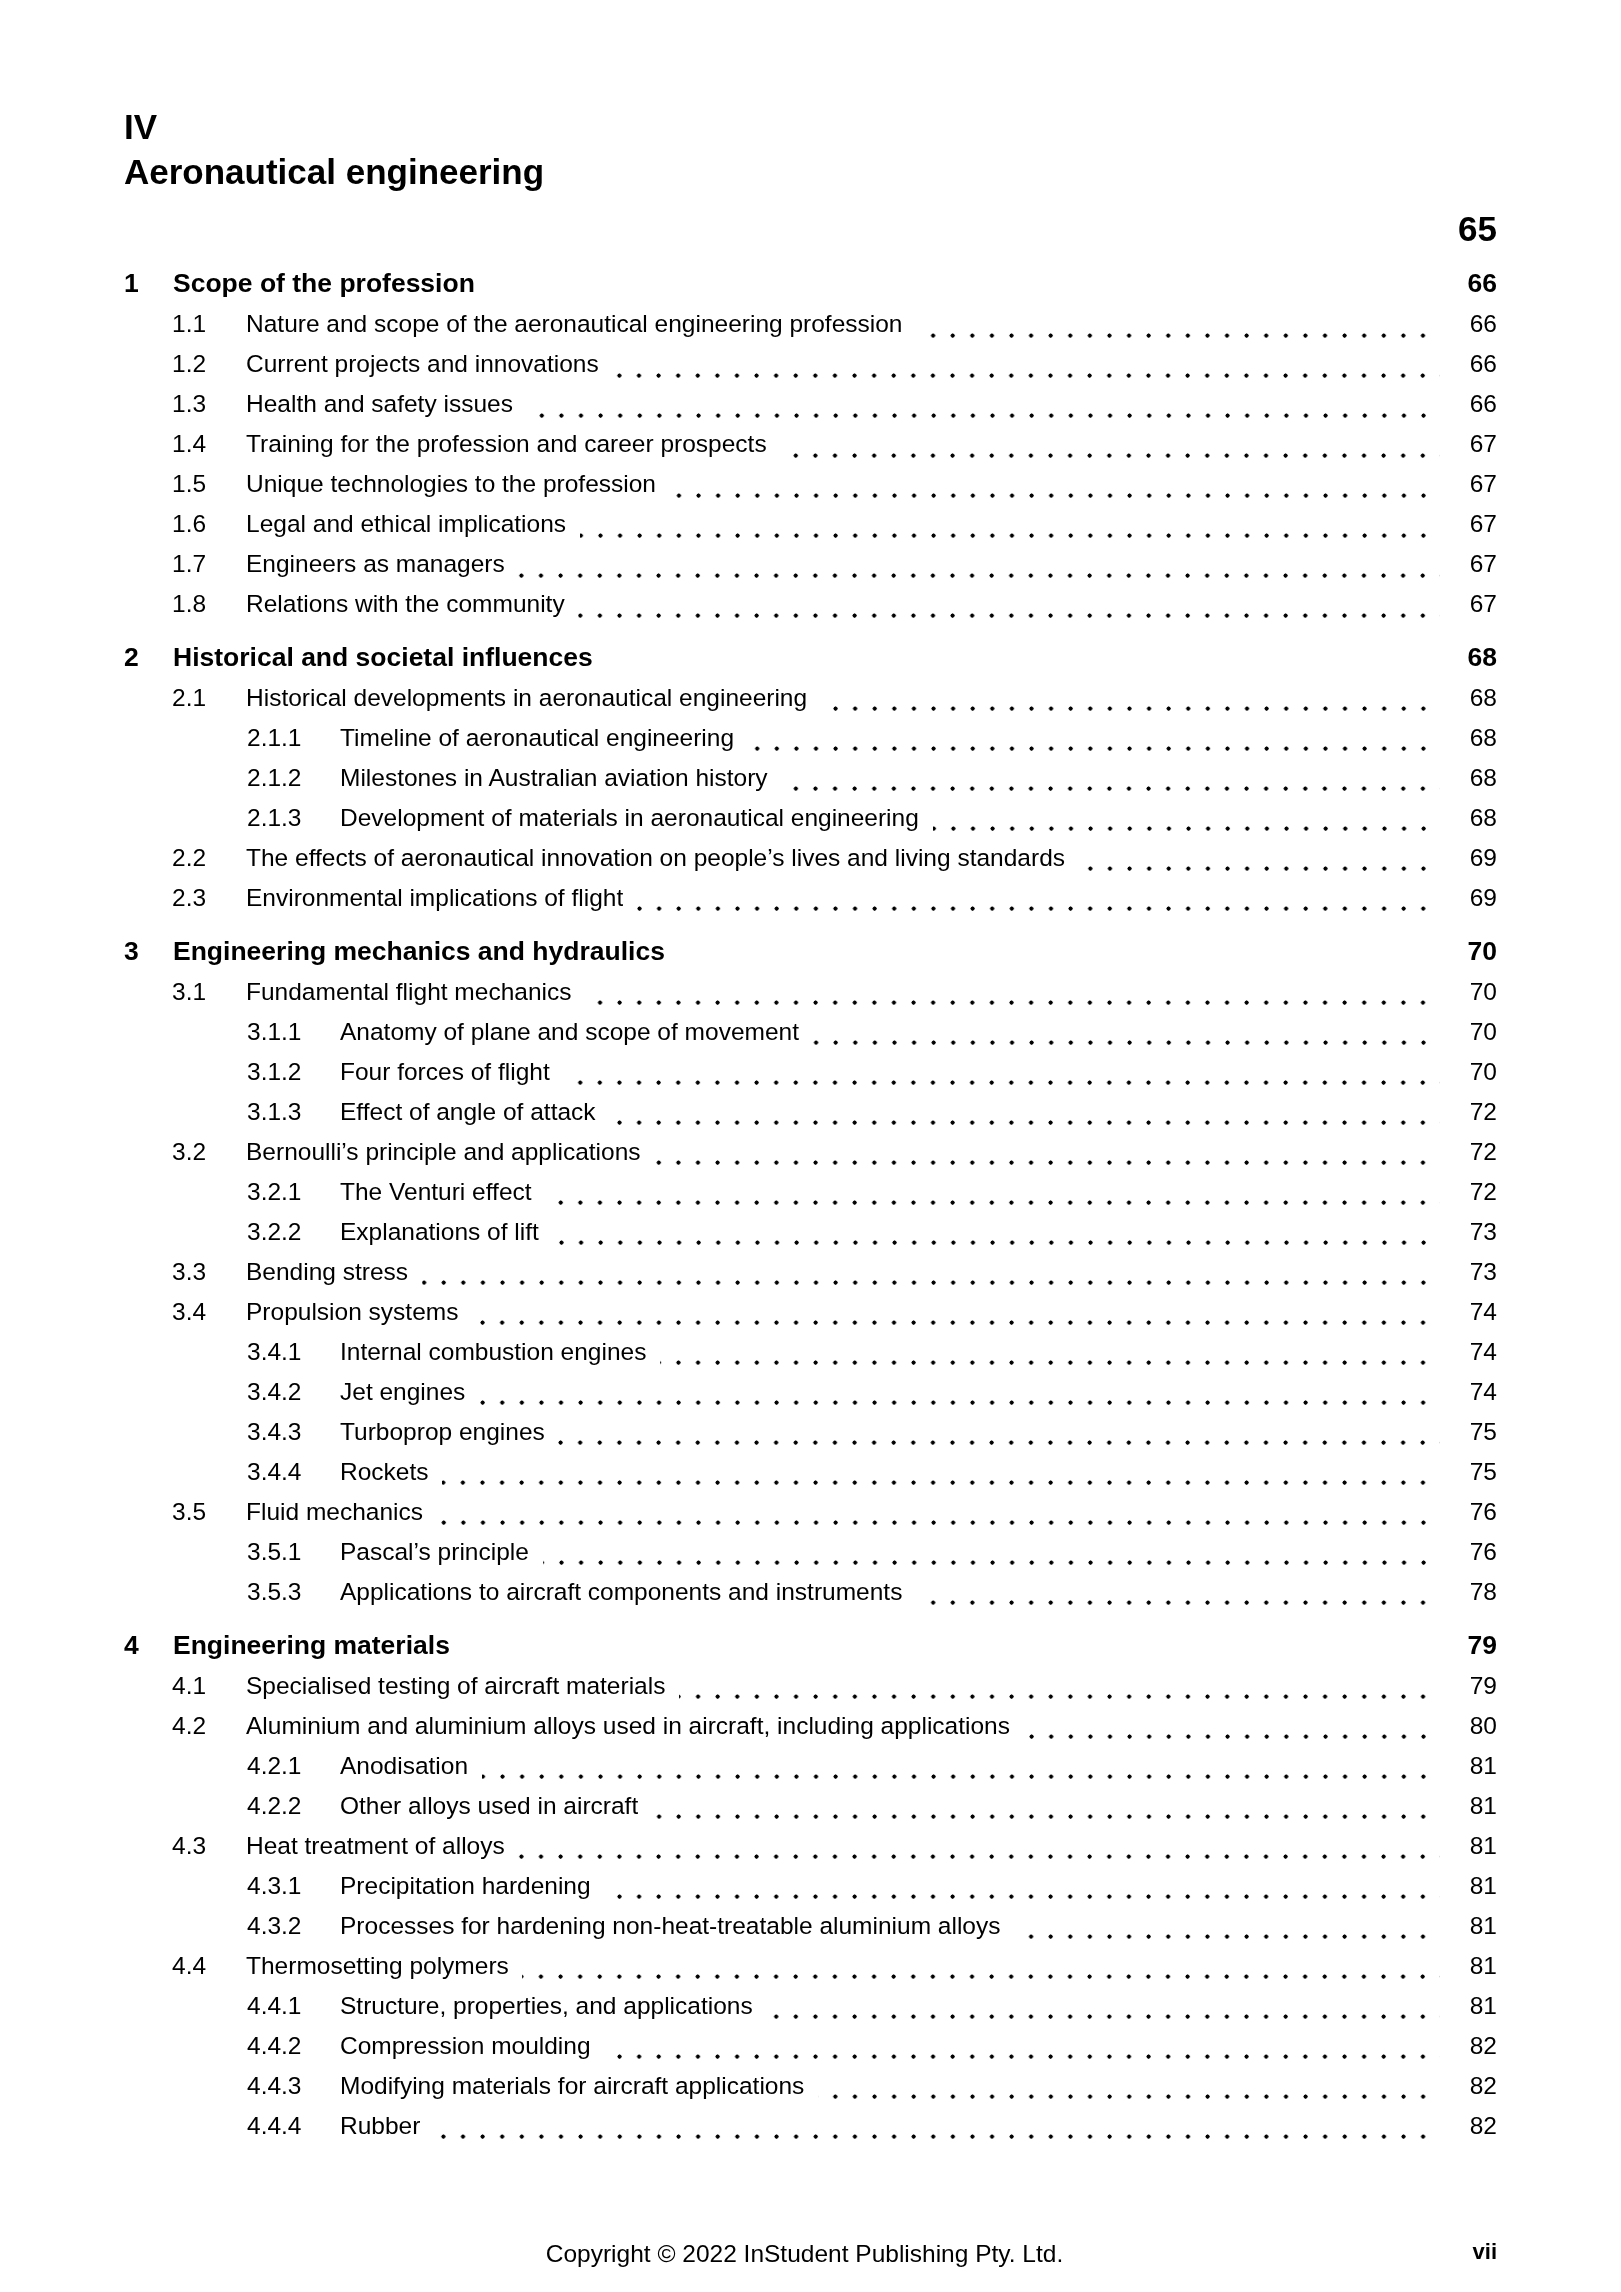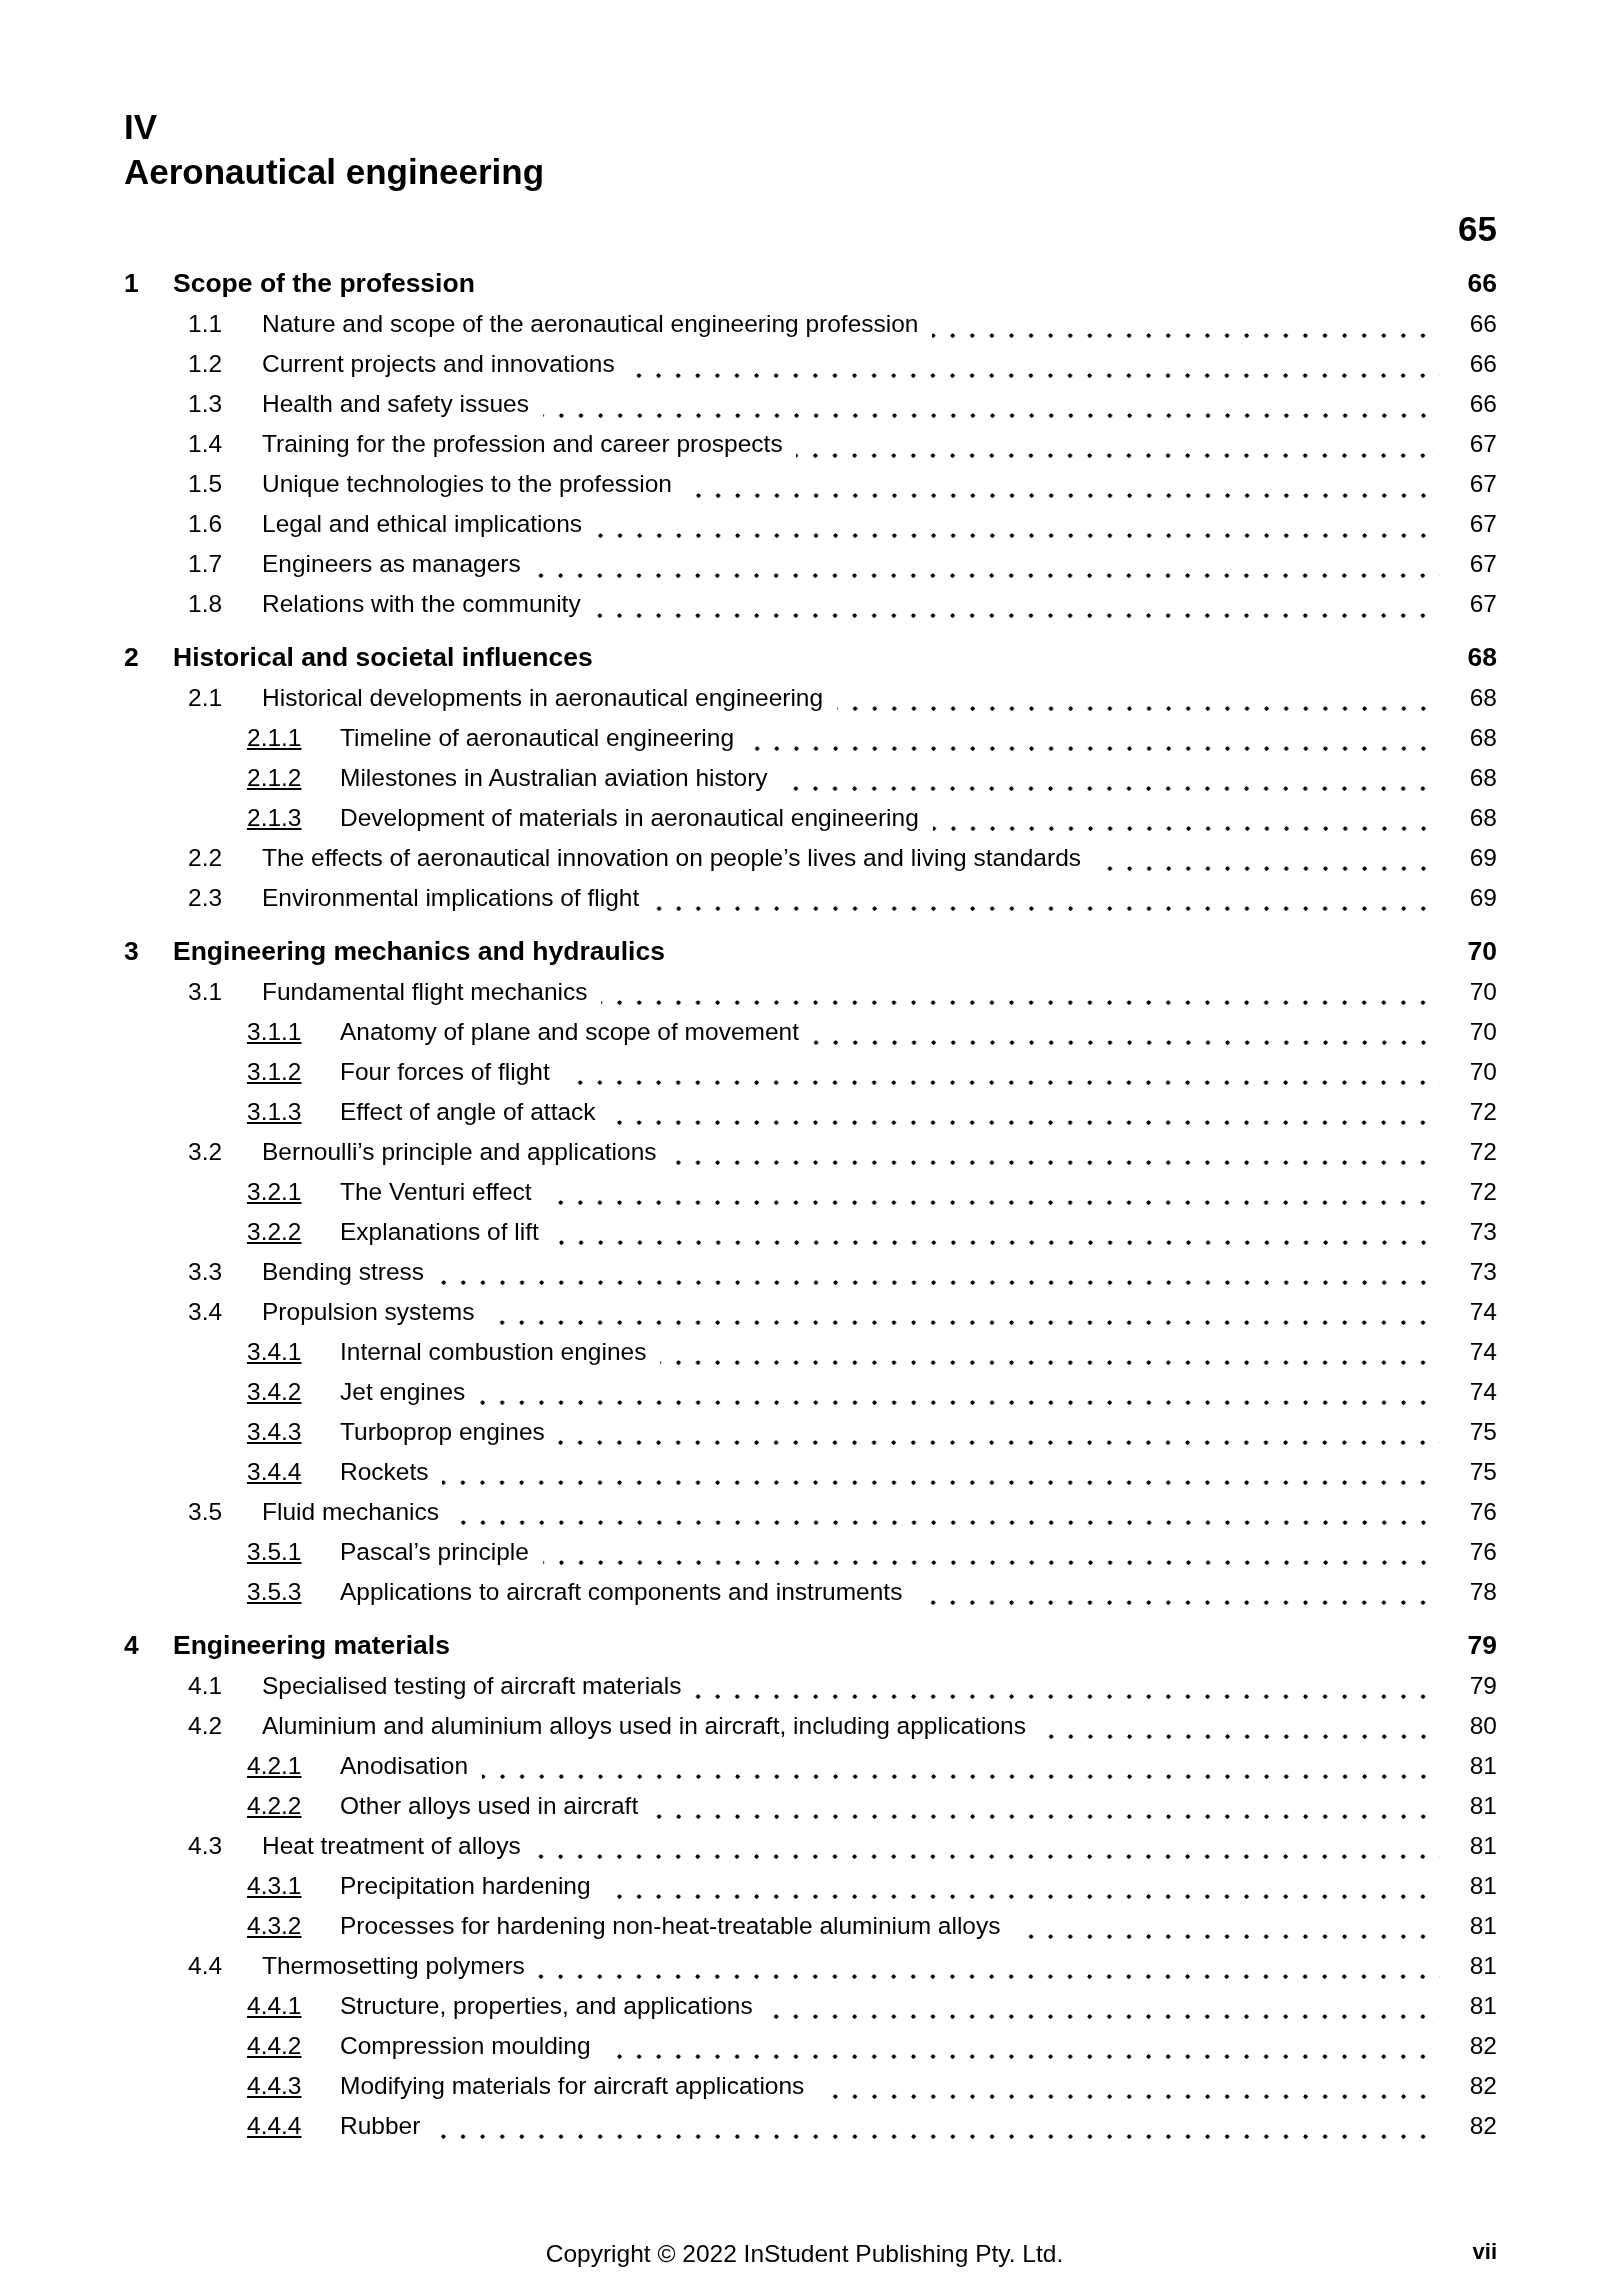--- a/index.html
+++ b/index.html
@@ -47,25 +47,25 @@
   .part-row .num { width: 69px; }
   
   .section {
     font-weight: bold;
     font-size: 26.5px;
     line-height: 41px;
     margin-top: 12.7px;
   }
   .section .num { width: 49px; }
   
-  .sub { margin-left: 64px; }
+  .sub { margin-left: 48px; }
   .sub .num { width: 74px; }
   
   .subsub { margin-left: 123px; }
-  .subsub .num { width: 93px; text-decoration: underline; }
+  .subsub .num { width: 93px; }
   
   .part-row { margin-bottom: 5.9px; flex-direction: column; }
   
   .footer {
     position: absolute;
     top: 2237px; left: 124px; right: 124px;
     height: 33px;
     font-size: 24.5px;
     line-height: 33px;
   }

